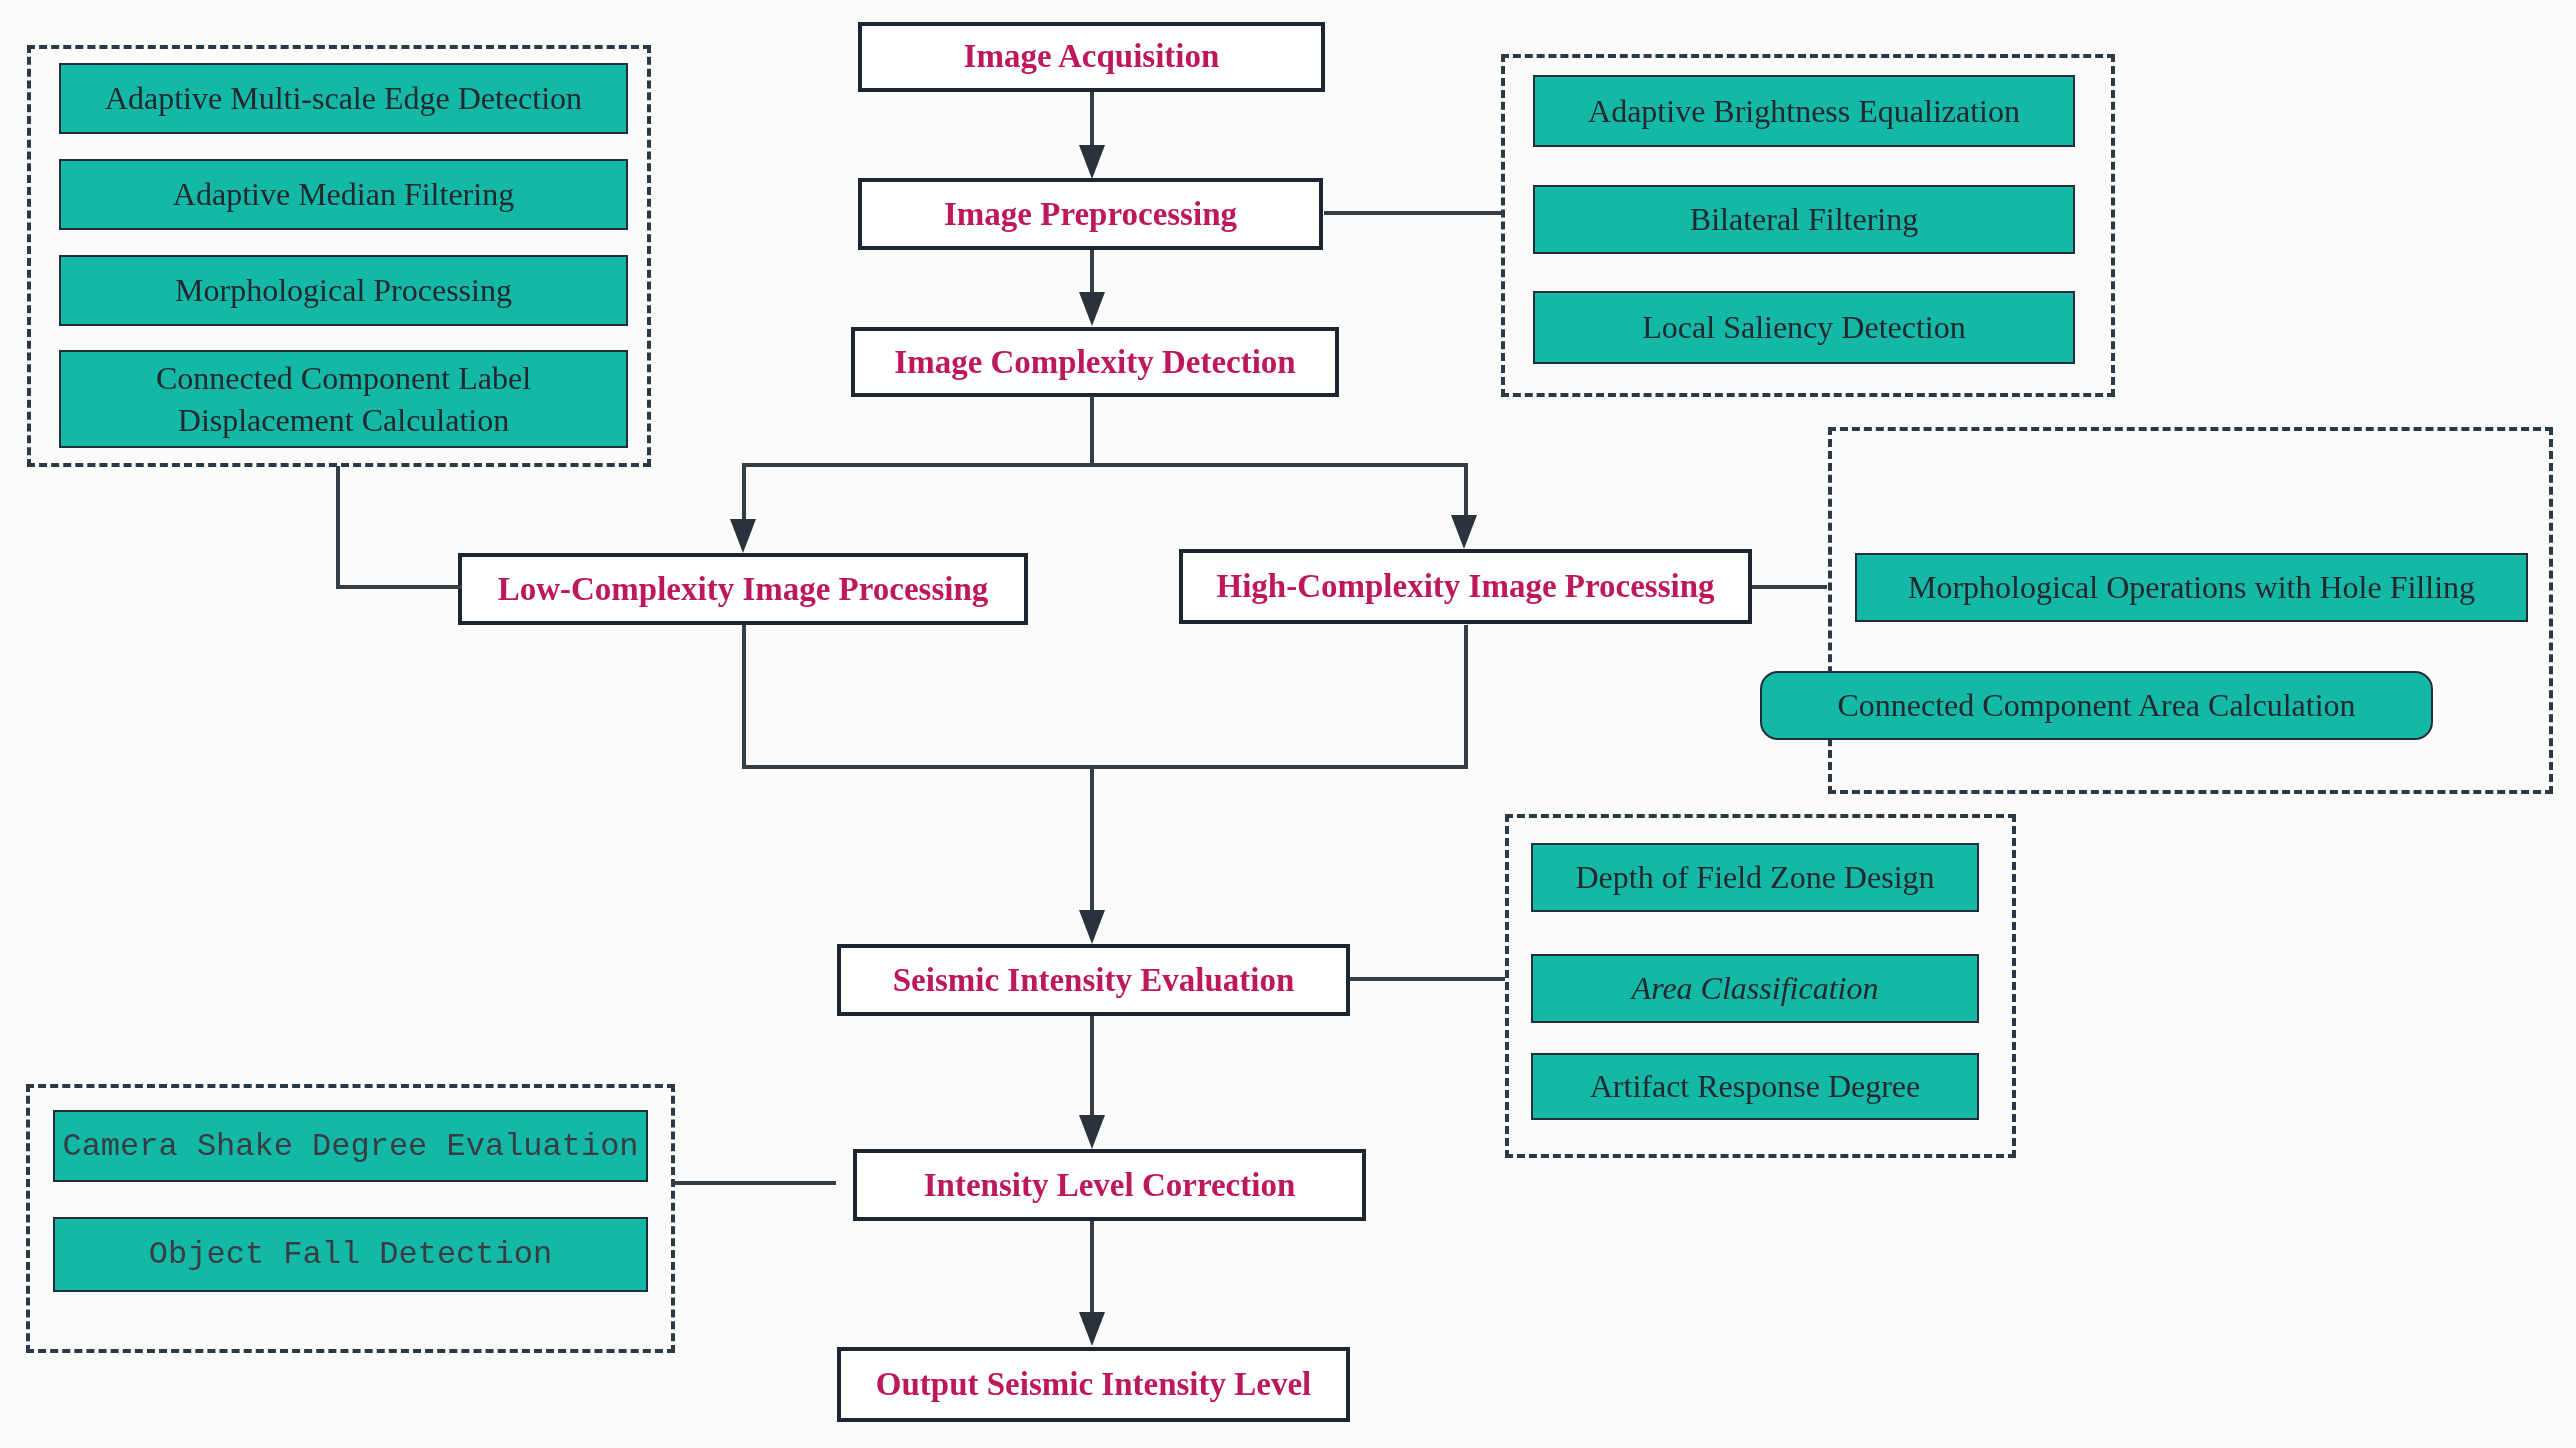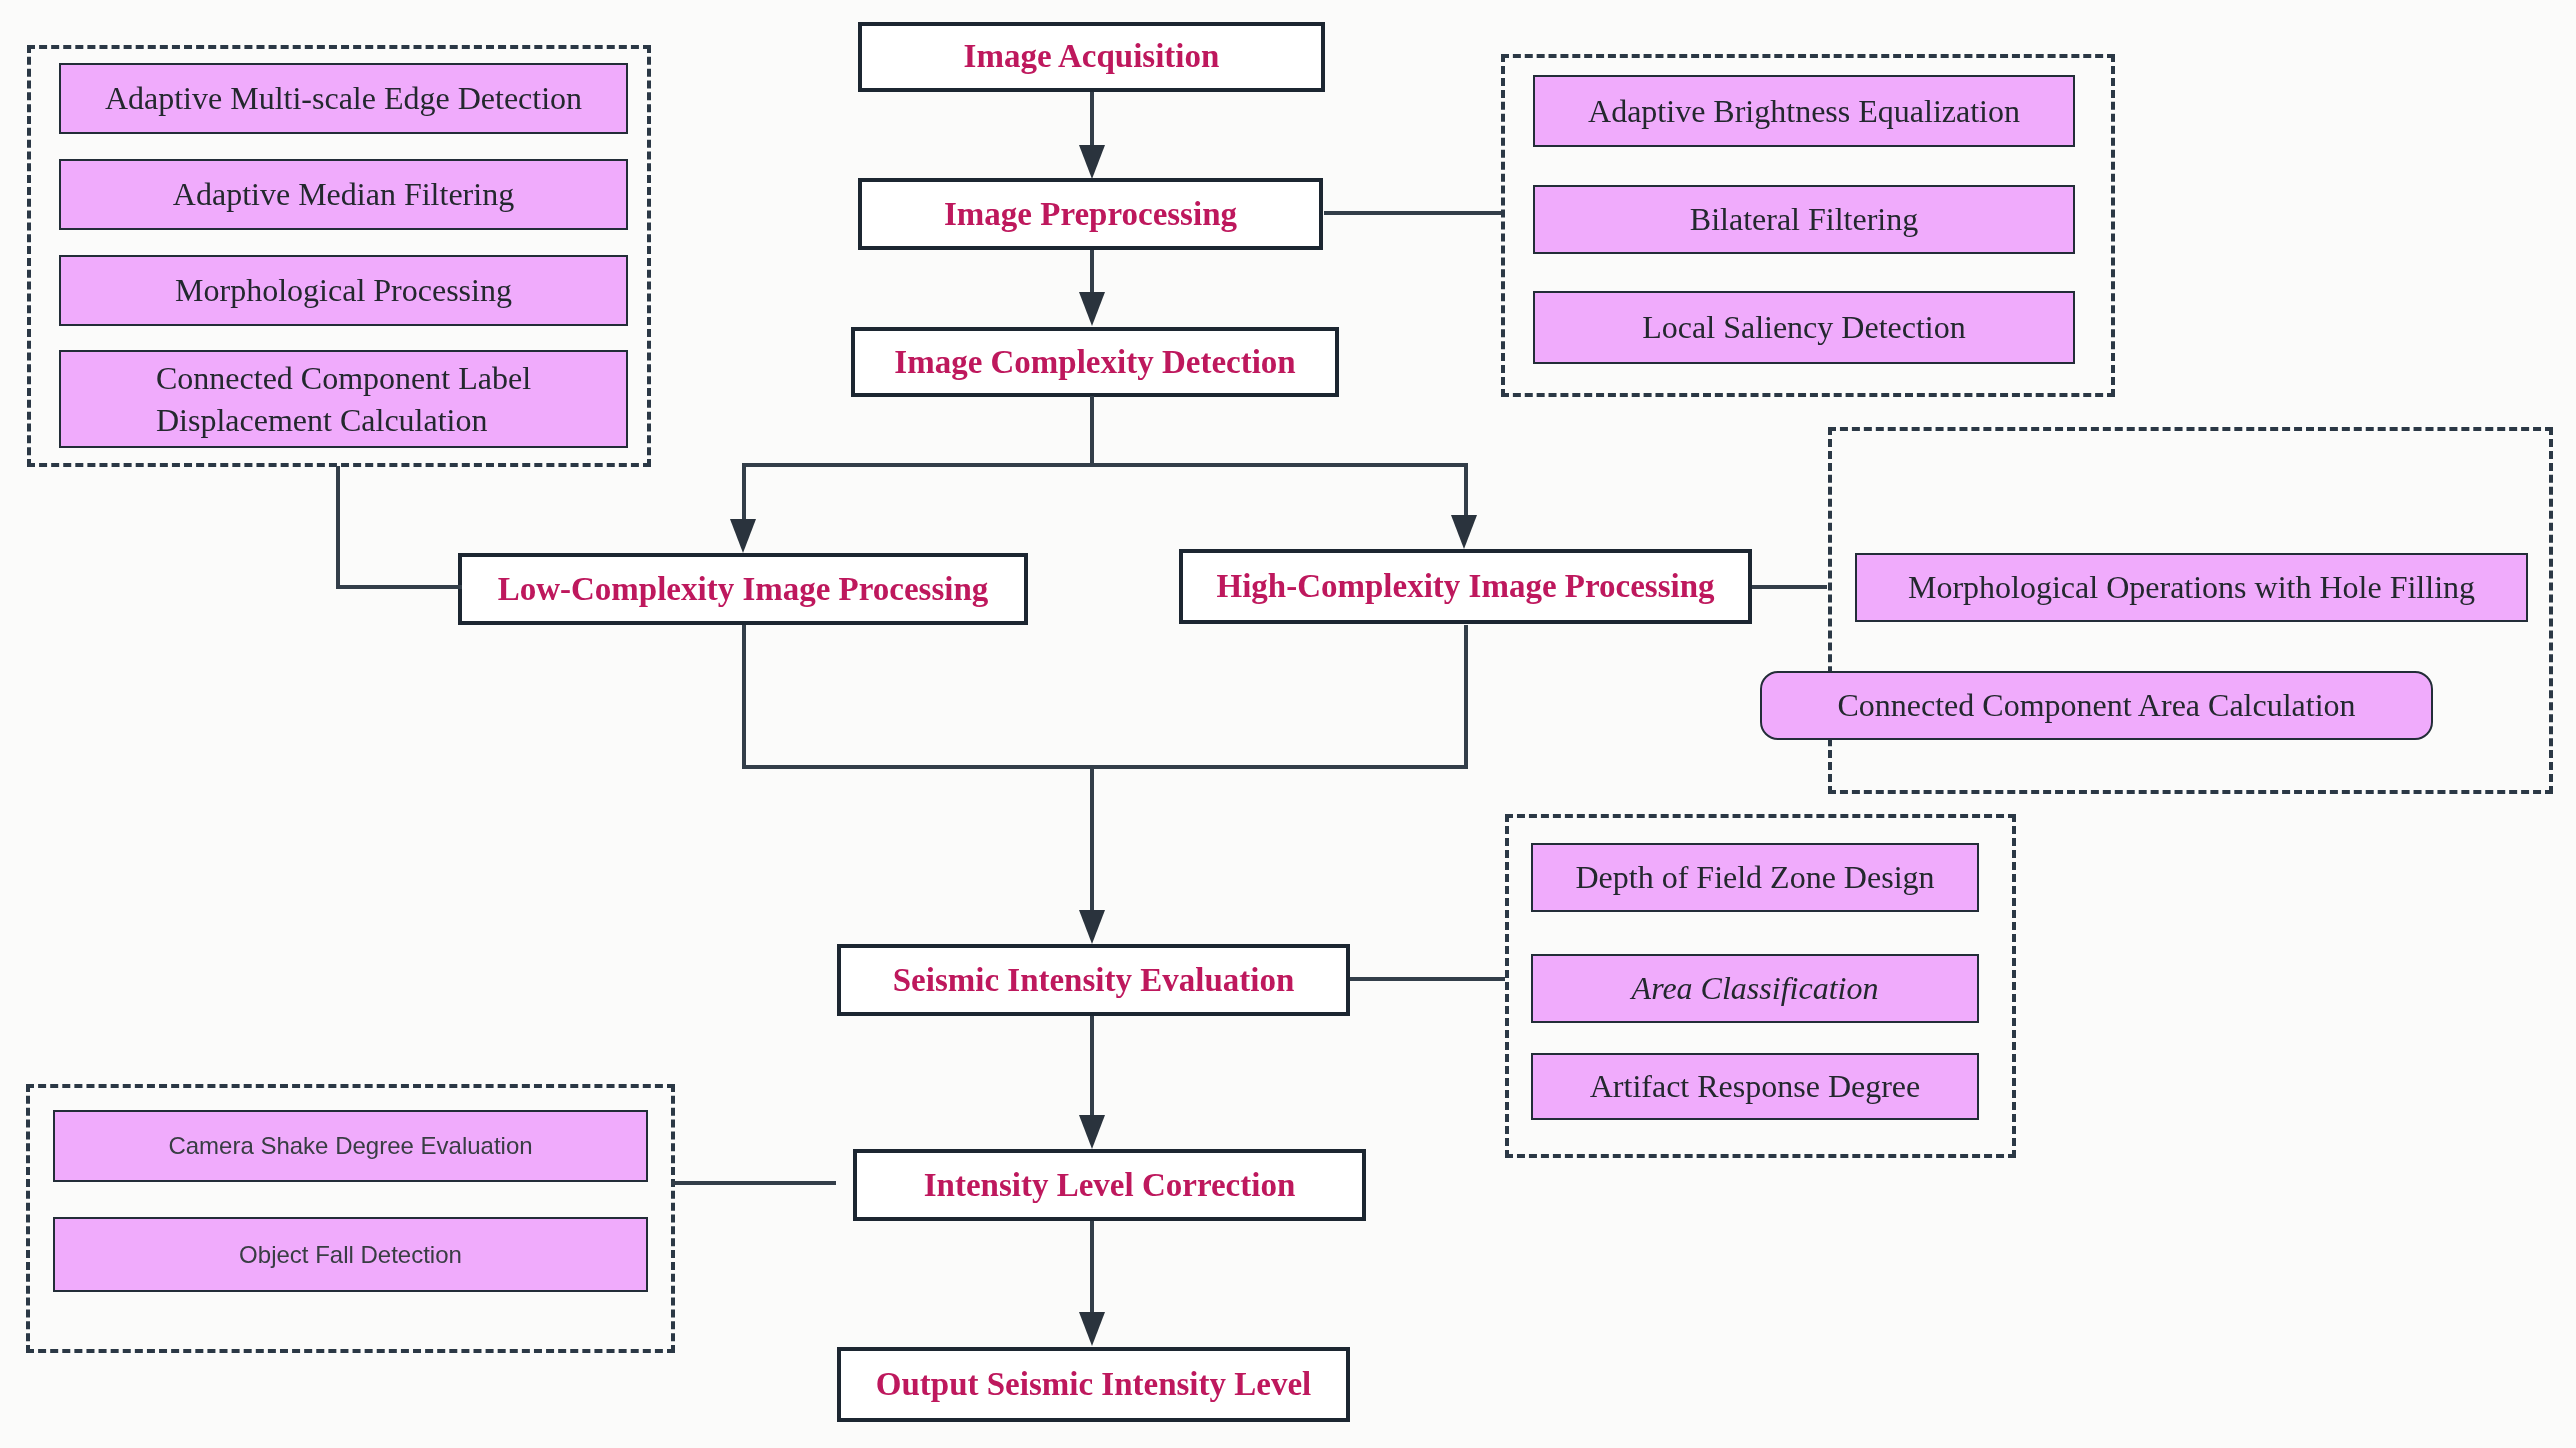--- a/index.html
+++ b/index.html
@@ -29,38 +29,39 @@
   }
   .group{
     position:absolute;
     box-sizing:border-box;
     border:4.3px dashed #2b3845;
     background:transparent;
   }
   .sub{
     position:absolute;
     box-sizing:border-box;
-    background:#f0abfc;
+    background:#14b8a6;
     border:2.9px solid #232d38;
     display:flex;
     align-items:center;
     justify-content:center;
     font-family:"Liberation Serif", serif;
     font-size:32px;
     color:#23282e;
     white-space:nowrap;
+    text-align:center;
   }
   .sub.two-line{
     white-space:normal;
     padding:0 95px;
     line-height:1.32;
   }
   .sub.sans{
-    font-family:Liberation Sans, sans-serif;
-    font-size:24px;
+    font-family:Liberation Mono, monospace;
+    font-size:32px;
     color:#383d43;
   }
   .vline{position:absolute;width:3.6px;background:#333e49;}
   .hline{position:absolute;height:3.6px;background:#333e49;}
   .arrow{
     position:absolute;width:0;height:0;
     border-left:13px solid transparent;
     border-right:13px solid transparent;
     border-top:34px solid #2a333d;
   }

